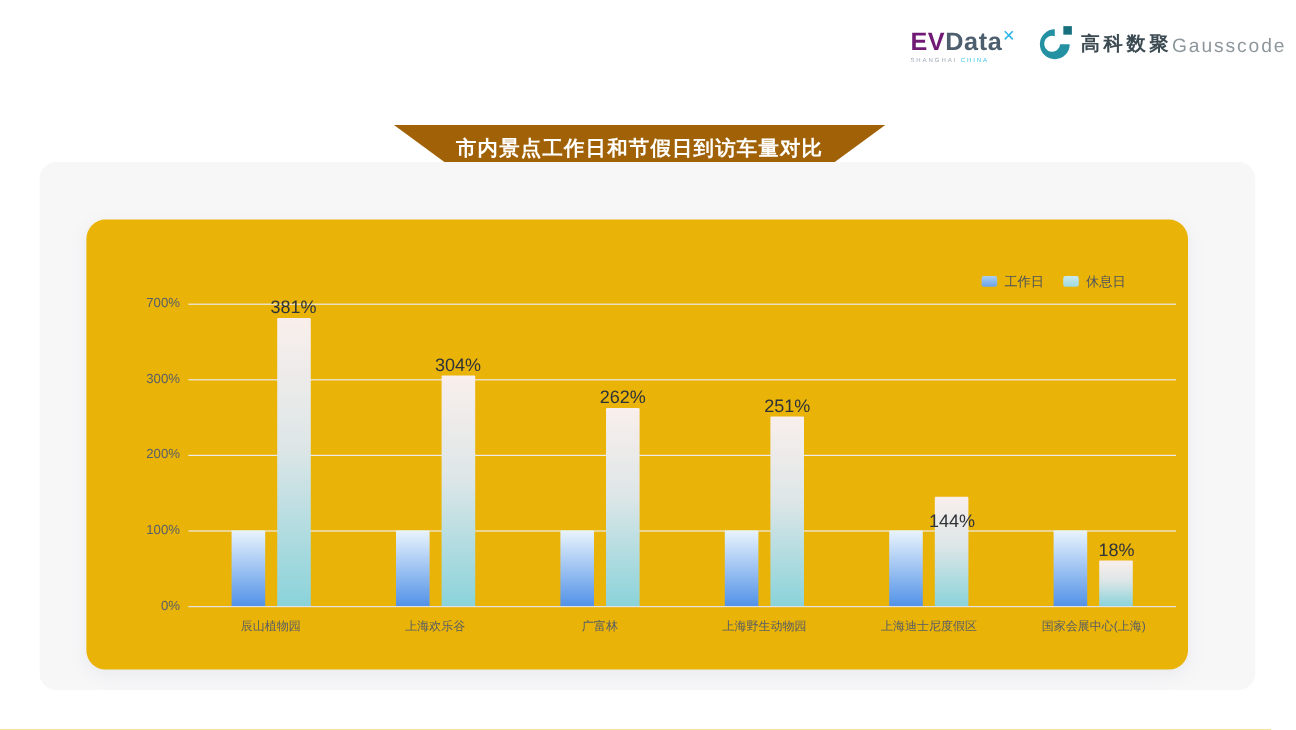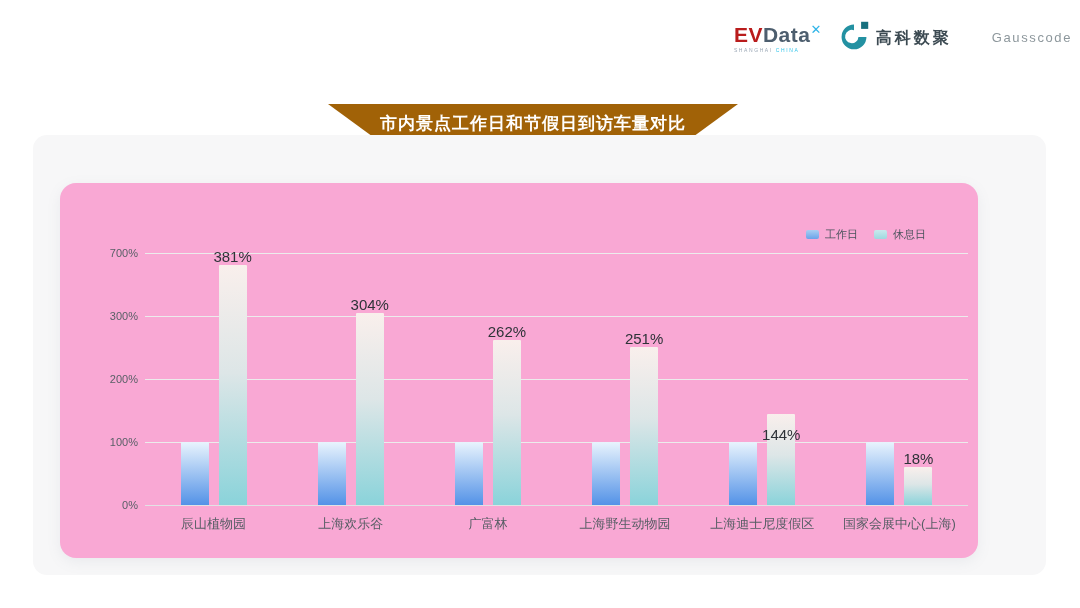--- a/index.html
+++ b/index.html
@@ -9,65 +9,65 @@
     width:1080px; height:608px;
     background:#ffffff;
     font-family:"Liberation Sans","DejaVu Sans",sans-serif;
     overflow:hidden;
   }
 
   
   .brand-area { position:absolute; top:20px; right:8px; display:flex; align-items:center; gap:16px; }
   .evdata { display:flex; flex-direction:column; line-height:1; }
   .evdata-main { font-size:21px; font-weight:700; letter-spacing:0.5px; }
-  .evdata-ev { color:#b91c1c; }
+  .evdata-ev { color:#701a75; }
   .evdata-data { color:#4d5e6e; }
   .evdata-x { color:#2fb4e8; font-size:13px; vertical-align:super; font-weight:700; }
   .evdata-sub { margin-top:3px; font-size:5px; letter-spacing:1.6px; }
   .evdata-sub .sh { color:#9aa7b5; }
   .evdata-sub .cn { color:#35c5ea; }
   .gausscode { display:flex; align-items:center; gap:6px; }
   .gc-text { display:flex; line-height:1.05; }
   .gc-cn { font-size:16px; font-weight:700; color:#3c4a52; letter-spacing:3px; }
-  .gc-en { font-size:13px; color:#8d979c; letter-spacing:1.6px; margin-top:1px;margin-left:40px; }
+  .gc-en { font-size:16px; color:#8d979c; letter-spacing:1.6px; margin-top:1px; }
 
   
   .banner {
     position:absolute; left:328px; top:104px; width:410px; height:38px;
     background:#a16207;
     clip-path:polygon(0 0,100% 0,calc(100% - 52px) 100%,52px 100%);
     display:flex; align-items:center; justify-content:center;
   }
   .banner-text { color:#ffffff; font-size:17px; font-weight:700; letter-spacing:1px; }
 
   
   .panel {
     position:absolute; left:33px; top:135px; width:1013px; height:440px;
     background:#f7f7f8; border-radius:14px;
   }
   .card {
-    position:absolute; left:60px; top:183px; width:918px; height:375px;
-    background:#f9a8d4; border-radius:16px;
+    position:absolute; left:72px; top:183px; width:918px; height:375px;
+    background:#eab308; border-radius:16px;
     box-shadow:0 4px 14px rgba(120,130,145,0.10);
   }
 
   
   .legend { position:absolute; top:44px; right:52px; display:flex; gap:16px; align-items:center; }
   .legend-item { display:flex; align-items:center; gap:6px; cursor:pointer; }
   .legend-swatch { width:13px; height:9px; border-radius:2px; }
   .legend-label { font-size:11px; color:#4a525c; }
 
   
   .plot { position:absolute; inset:0; }
   .gridline { position:absolute; height:1px; background:#ececec; }
   .gridline.base { background:#e2e2e4; }
   .ytick { position:absolute; width:58px; text-align:right; font-size:11px; color:#585f66; transform:translateY(-50%); }
   .bar { position:absolute; border-radius:1px 1px 0 0; }
   .bar-label { position:absolute; font-size:15px; color:#2e3338; transform:translateX(-50%); white-space:nowrap;text-align:center; }
-  .cat-label { position:absolute; font-size:13px; color:#565d64; transform:translateX(-50%); white-space:nowrap; }
+  .cat-label { position:absolute; font-size:10px; color:#565d64; transform:translateX(-50%); white-space:nowrap; }
 </style>
 </head>
 <body>
 
 <div class="brand-area">
   <div class="evdata">
     <div class="evdata-main"><span class="evdata-ev">EV</span><span class="evdata-data">Data</span><span class="evdata-x">✕</span></div>
     <div class="evdata-sub"><span class="sh">SHANGHAI</span> <span class="cn">CHINA</span></div>
   </div>
   <div class="gausscode">

